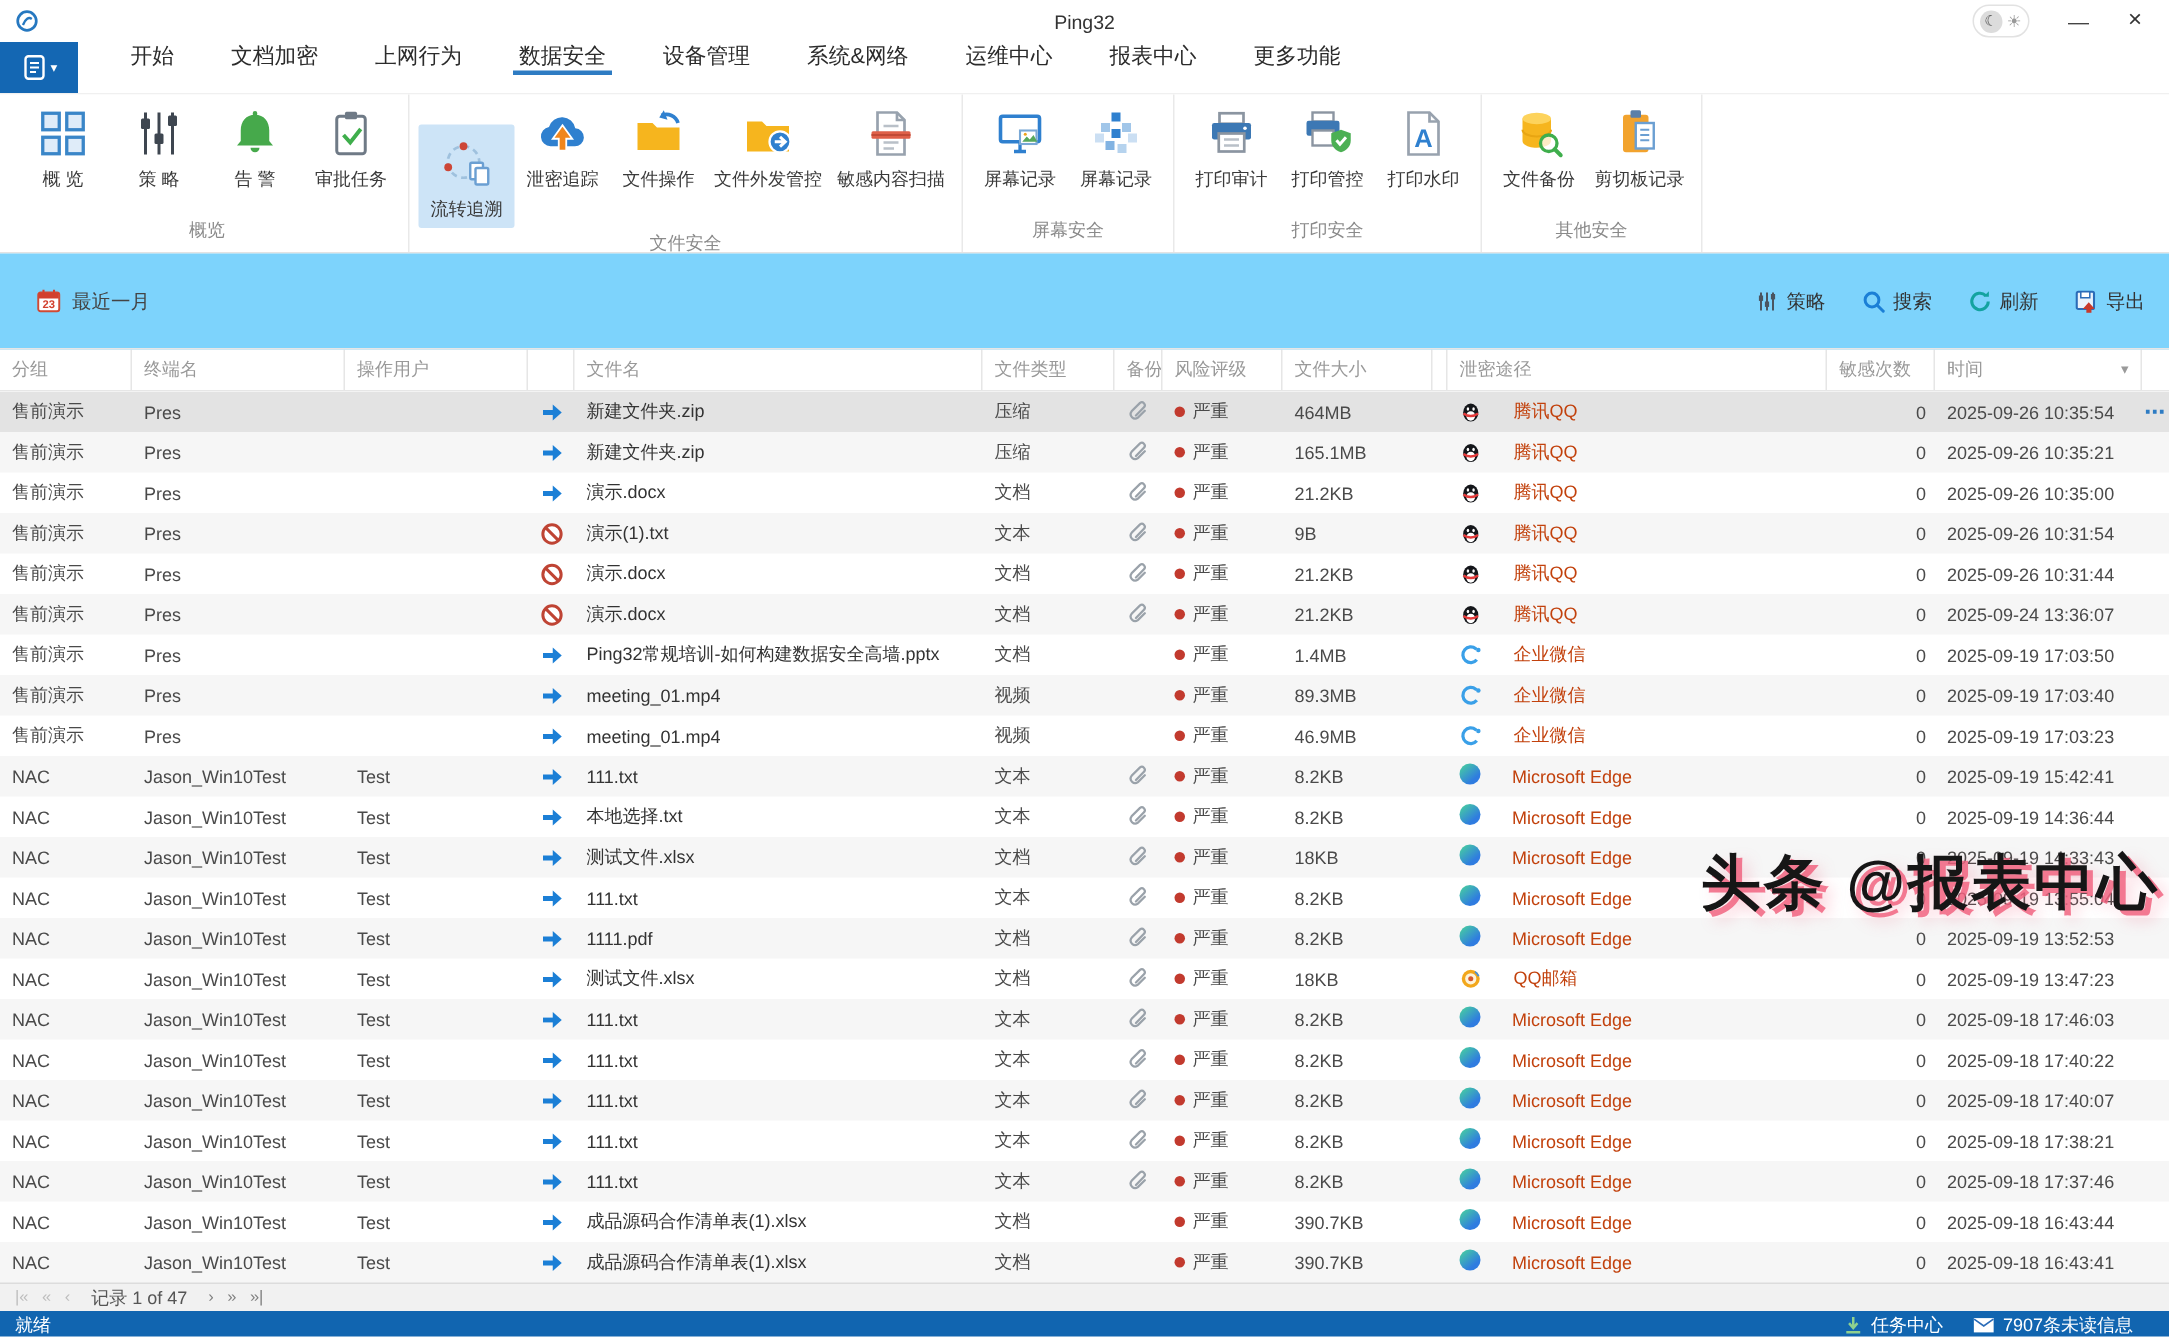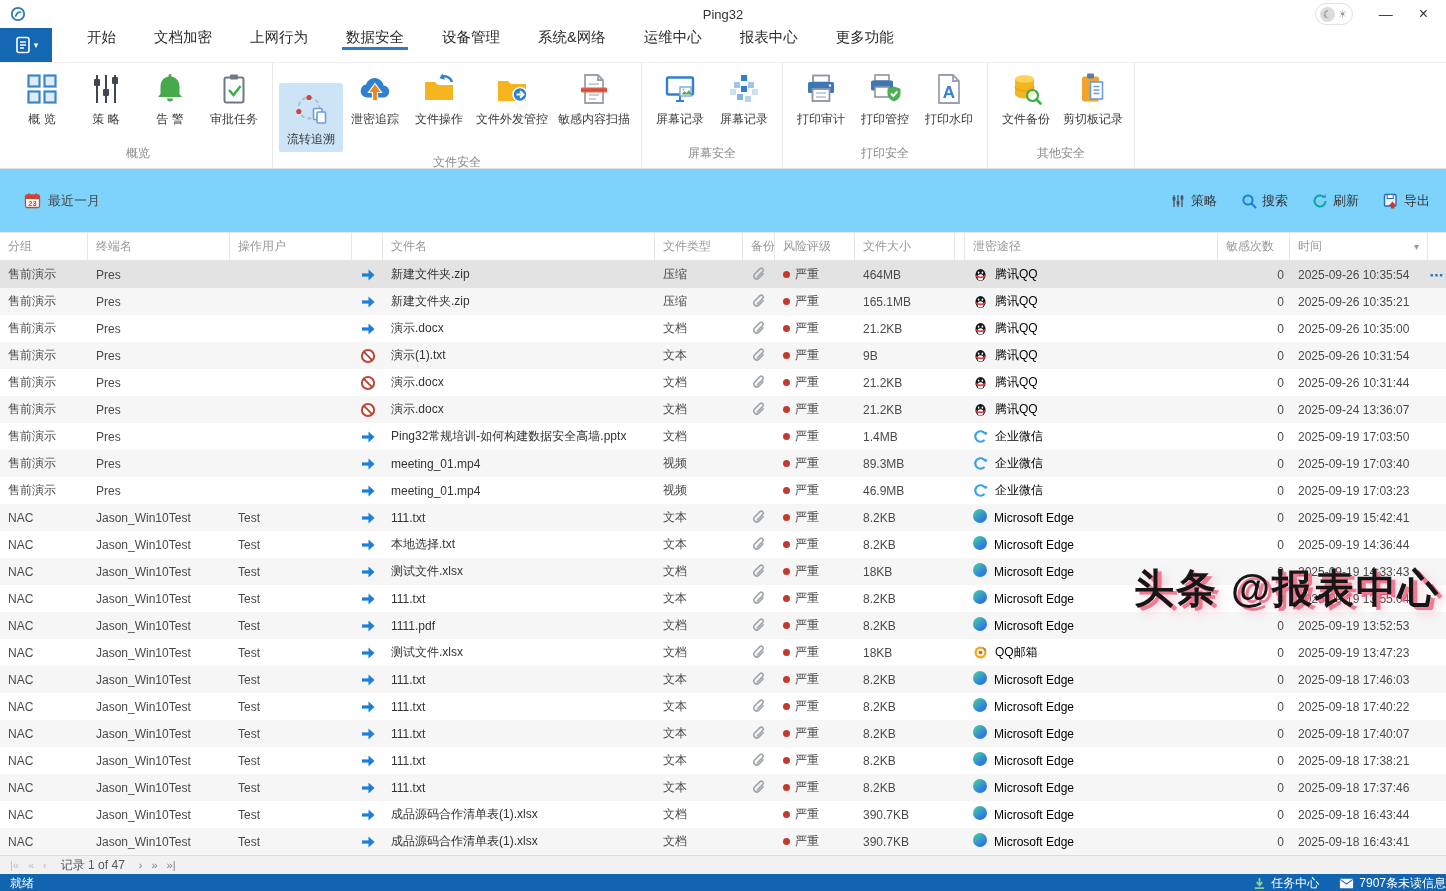--- a/index.html
+++ b/index.html
@@ -50,35 +50,35 @@
   .hcell .fcaret{margin-left:auto;margin-right:8px;color:#9a9a9a;font-size:10px;}
   .grid-body{height:594px;overflow:hidden;background:#fff;}
   .grid-row{height:27px;align-items:center;}
   .grid-row.alt{background:#f6f6f6;}
   .grid-row.selected{background:#e3e3e3;}
   .cell{display:flex;align-items:center;padding-left:8px;overflow:hidden;white-space:nowrap;color:#4a4a4a;box-sizing:border-box;height:27px;}
   .cell.center{justify-content:center;padding-left:0;}
   .cell.right{justify-content:flex-end;padding-left:0;padding-right:6px;}
   .cell.file{color:#333;}
   .cell .risk-dot{width:7px;height:7px;border-radius:50%;background:#c23a2e;margin-right:5px;flex:0 0 auto;}
-  .cell .route-label{margin-left:7px;color:#000000;}
+  .cell .route-label{margin-left:21px;color:#c2410c;}
   .rowmenu{color:#2e7cc3;font-weight:bold;font-size:14px;letter-spacing:1px;}
   .edgeball{display:inline-block;width:14px;height:14px;border-radius:50%;background:linear-gradient(140deg,#45c7a6 12%,#2f7ce0 72%);}
 
   
   .pagination{height:19px;background:#f1f1f1;border-top:1px solid #dcdcdc;display:flex;align-items:center;padding-left:10px;box-sizing:border-box;font-size:11px;}
   .pnav{display:flex;align-items:center;gap:9px;}
   .pnav .dis{color:#bdbdbd;}
   .pnav .ena{color:#7f7f7f;}
   .prec{margin:0 14px;color:#555;font-size:12px;}
 
   
   .statusbar{height:19px;background:#1165b0;color:#fff;display:flex;align-items:center;font-size:12px;}
   .sb-left{padding-left:10px;}
-  .sb-right{margin-left:auto;display:flex;align-items:center;gap:20px;padding-right:0;text-align:right;}
+  .sb-right{margin-left:auto;display:flex;align-items:center;gap:20px;padding-right:24px;text-align:right;}
   .sb-item{display:flex;align-items:center;gap:5px;}
 
   
   .watermark{position:absolute;right:6px;bottom:15px;z-index:40;font-size:40px;font-weight:800;color:#161616;
              letter-spacing:2px;text-shadow:4px 3px 0 rgba(240,95,125,.82),7px 6px 10px rgba(240,95,125,.35);
              white-space:nowrap;pointer-events:none;}
   svg{display:block;}
 </style>
 </head>
 <body>

